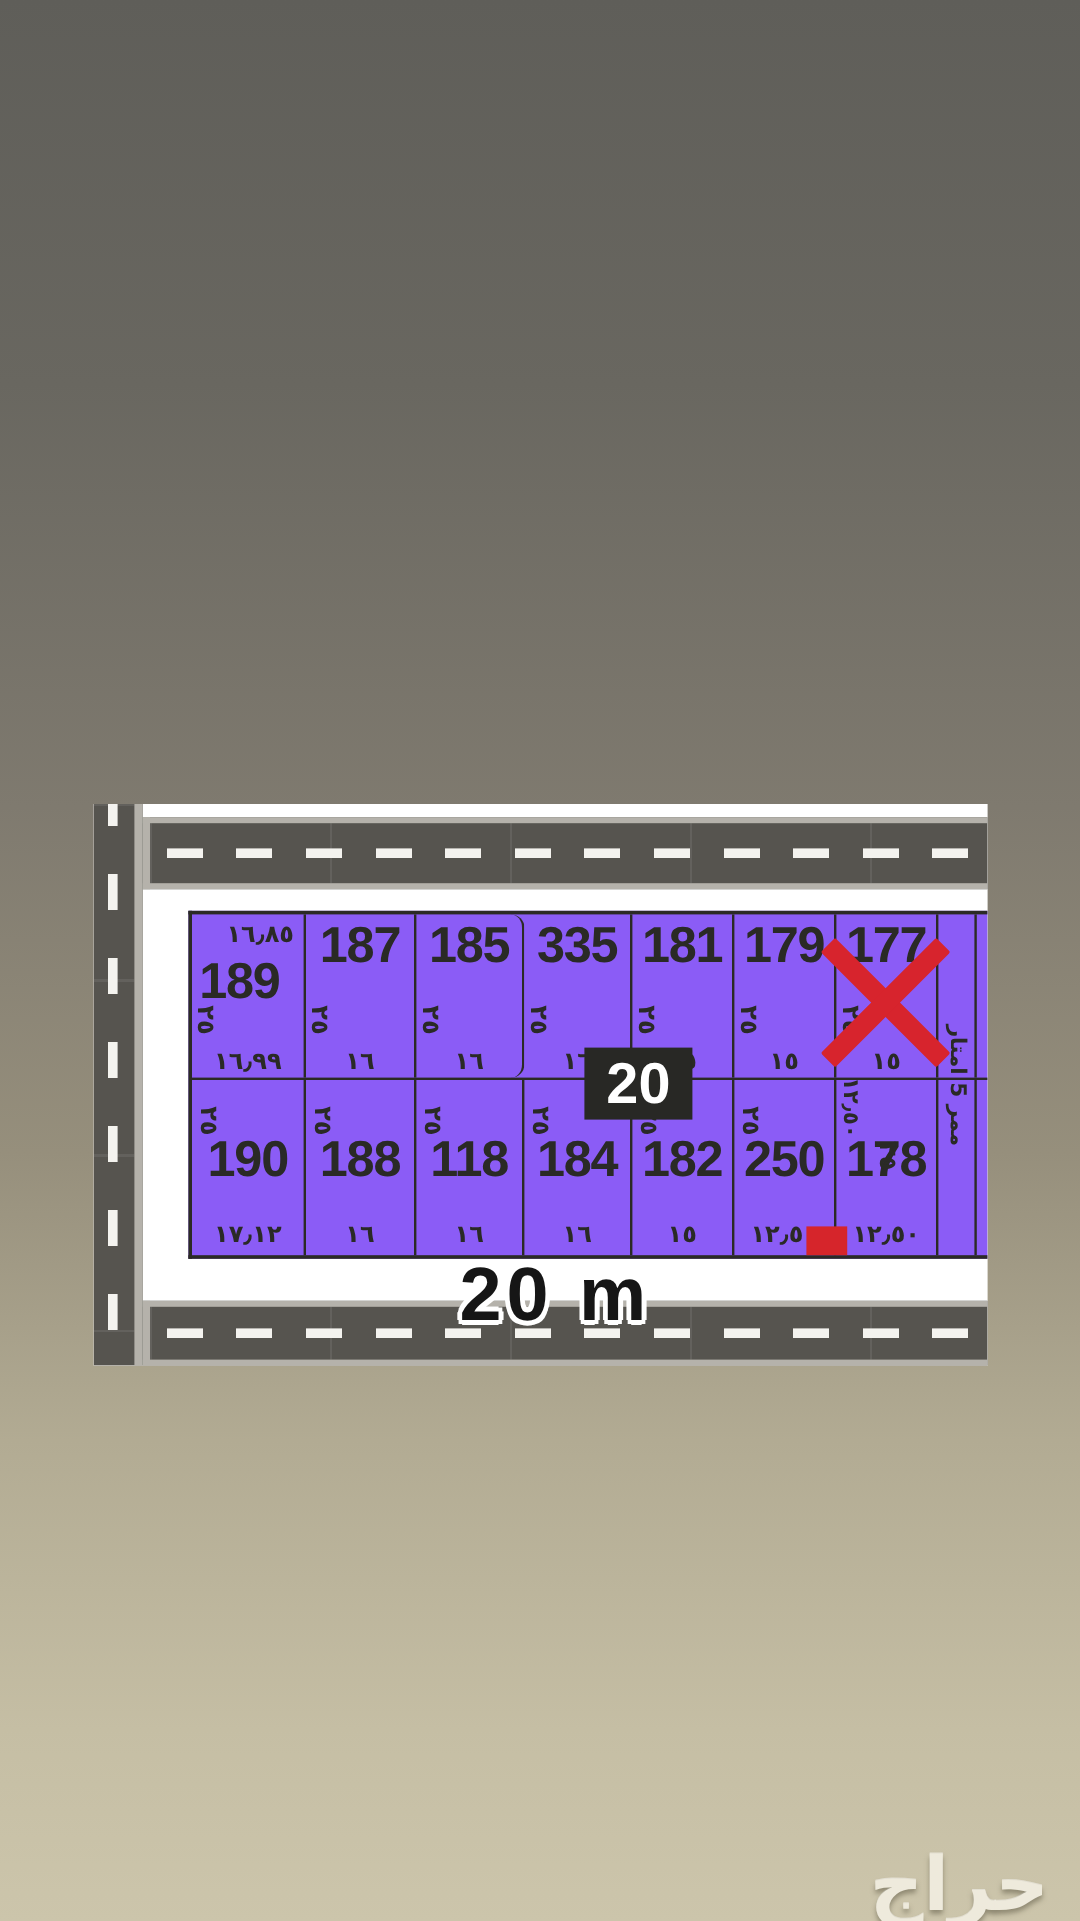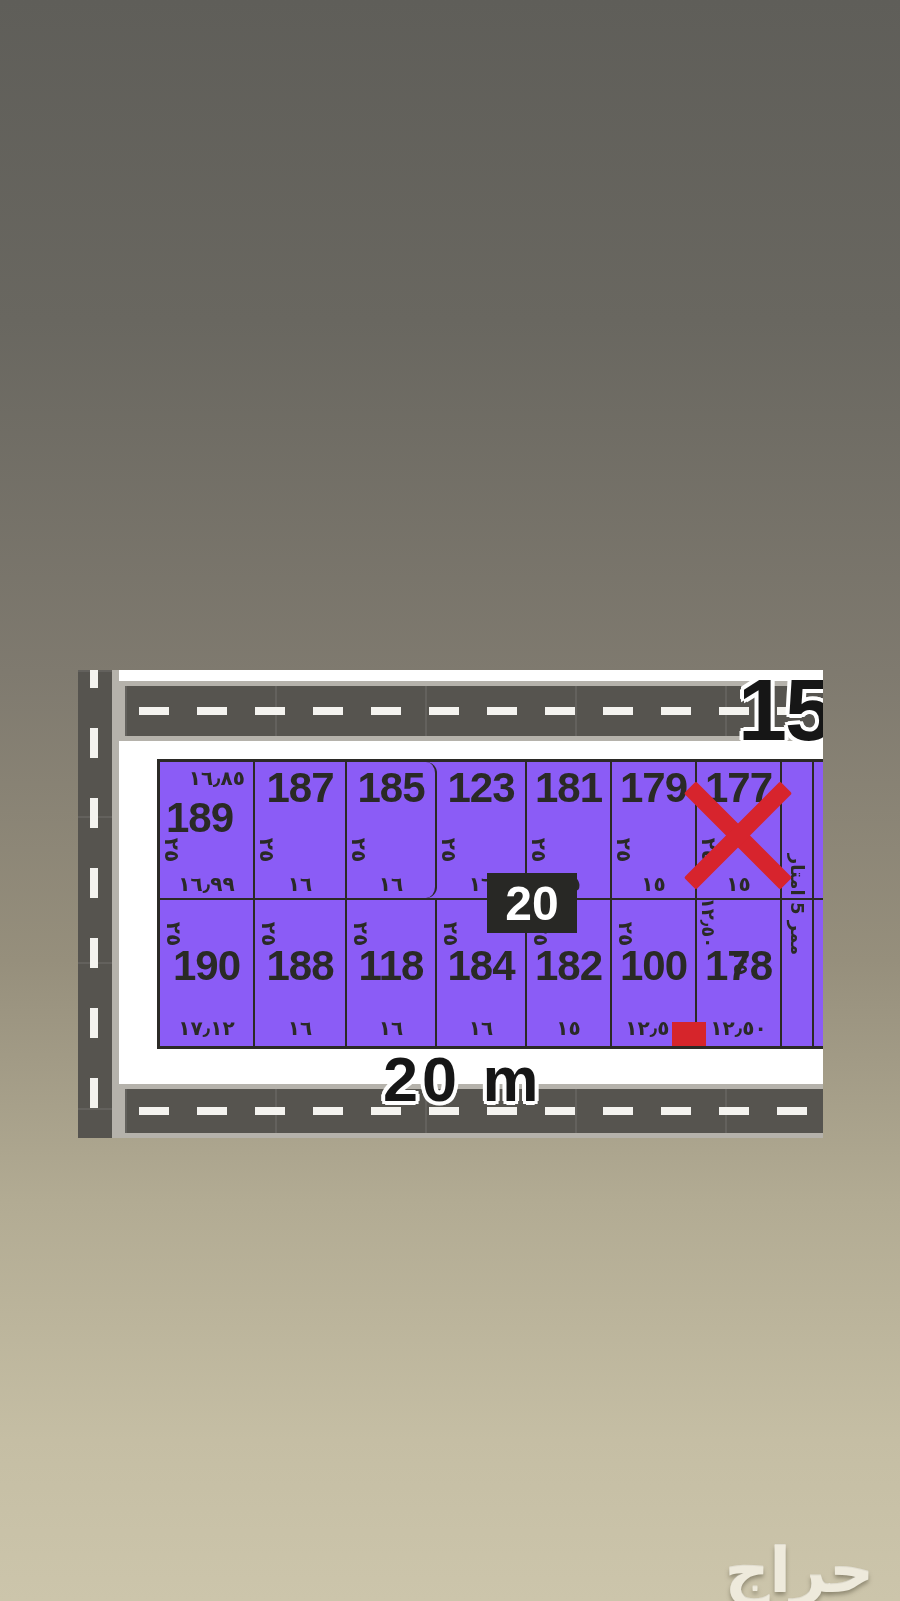--- a/index.html
+++ b/index.html
@@ -98,21 +98,20 @@
     </div>
 
     <div class="road road-top">
       <div class="dash-h"></div>
     </div>
 
     <div class="road road-bottom">
       <div class="dash-h"></div>
     </div>
 
-    <div class="outline-text label-15">15</div>
     <div class="outline-text label-20m">20 m</div>
 
     <div class="plots">
       <div class="prow prow-top">
           <div class="cell" style="width: 95px;">
             <span class="dim top-dim" dir="rtl">١٦٫٨٥</span>
             <span class="num num-189">189</span>
             <span class="dim rot side-dim" dir="rtl">٢٥</span>
             <span class="dim bottom-dim" dir="rtl">١٦٫٩٩</span>
           </div>
@@ -120,21 +119,21 @@
             <span class="num">187</span>
             <span class="dim rot side-dim" dir="rtl">٢٥</span>
             <span class="dim bottom-dim" dir="rtl">١٦</span>
           </div>
           <div class="cell" style="width: 90px; border-radius: 11px;">
             <span class="num">185</span>
             <span class="dim rot side-dim" dir="rtl">٢٥</span>
             <span class="dim bottom-dim" dir="rtl">١٦</span>
           </div>
           <div class="cell" style="width: 90px;">
-            <span class="num">123</span>
+            <span class="num">335</span>
             <span class="dim rot side-dim" dir="rtl">٢٥</span>
             <span class="dim bottom-dim" dir="rtl">١٦</span>
           </div>
           <div class="cell" style="width: 85px;">
             <span class="num">181</span>
             <span class="dim rot side-dim" dir="rtl">٢٥</span>
             <span class="dim bottom-dim" dir="rtl">١٥</span>
           </div>
           <div class="cell" style="width: 85px;">
             <span class="num">179</span>
@@ -169,21 +168,21 @@
             <span class="num">184</span>
             <span class="dim rot side-dim" dir="rtl">٢٥</span>
             <span class="dim bottom-dim" dir="rtl">١٦</span>
           </div>
           <div class="cell" style="width: 85px;">
             <span class="num">182</span>
             <span class="dim rot side-dim" dir="rtl">٢٥</span>
             <span class="dim bottom-dim" dir="rtl">١٥</span>
           </div>
           <div class="cell" style="width: 85px;">
-            <span class="num">100</span>
+            <span class="num">250</span>
             <span class="dim rot side-dim" dir="rtl">٢٥</span>
             <span class="dim bottom-dim" dir="rtl">١٢٫٥٠</span>
           </div>
           <div class="cell" style="width: 85px;">
             <span class="num">178</span>
             <span class="dim rot left-dim" dir="rtl">١٢٫٥٠</span>
             <span class="dim rot side-dim side-right" dir="rtl">٢٥</span>
             <span class="dim bottom-dim" dir="rtl">١٢٫٥٠</span>
           </div>
           <div class="cell walkway"></div>

